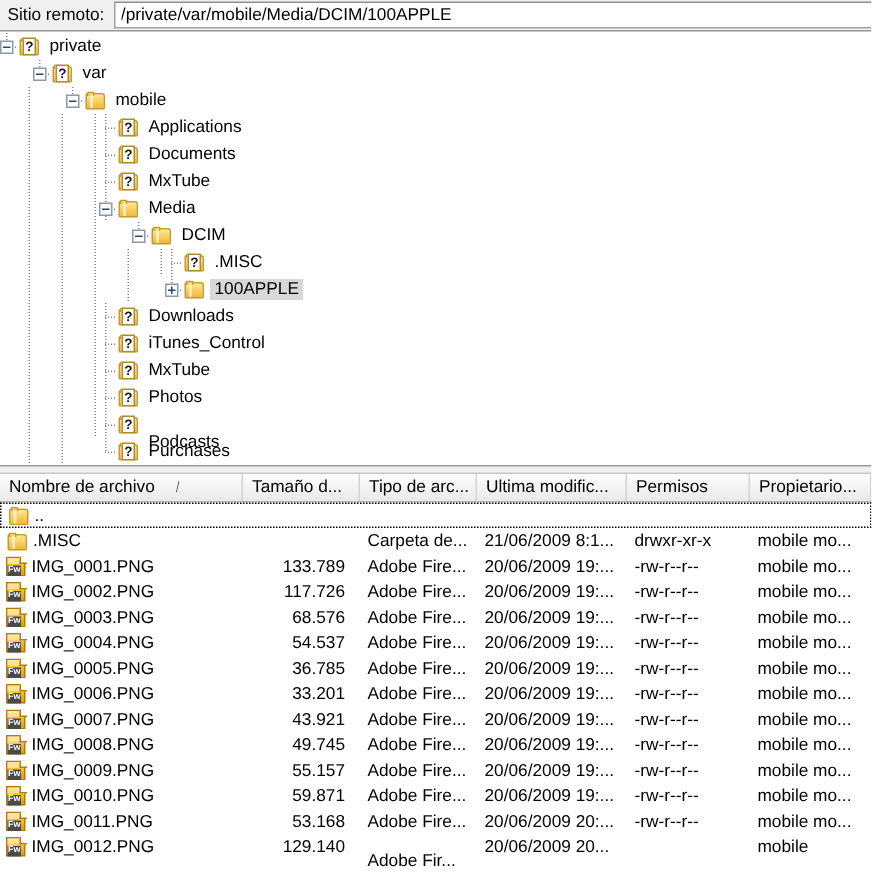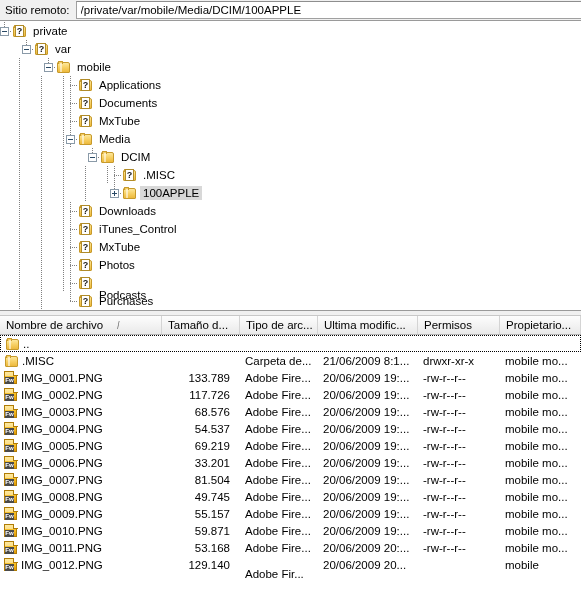--- a/index.html
+++ b/index.html
@@ -620,21 +620,21 @@
       <div class="frow">
         <div class="cell name" style="width: 162px; flex: 0 0 162px;">
           <span class="fwicon">
             <span class="fw-page"></span>
             <span class="fw-top"></span>
             <span class="fw-fold"></span>
             <span class="fw-badge">Fw</span>
           </span>
           <span>IMG_0005.PNG</span>
         </div>
-        <div class="cell size" style="width: 78px; flex: 0 0 78px;">69.219</div>
+        <div class="cell size" style="width: 78px; flex: 0 0 78px;">36.785</div>
         <div class="cell " style="width: 78px; flex: 0 0 78px;">Adobe Fire...</div>
         <div class="cell " style="width: 100px; flex: 0 0 100px;">20/06/2009 19:...</div>
         <div class="cell " style="width: 82px; flex: 0 0 82px;">-rw-r--r--</div>
         <div class="cell " style="width: 81px; flex: 0 0 81px;">mobile mo...</div>
       </div>
       <div class="frow">
         <div class="cell name" style="width: 162px; flex: 0 0 162px;">
           <span class="fwicon">
             <span class="fw-page"></span>
             <span class="fw-top"></span>
@@ -652,21 +652,21 @@
       <div class="frow">
         <div class="cell name" style="width: 162px; flex: 0 0 162px;">
           <span class="fwicon">
             <span class="fw-page"></span>
             <span class="fw-top"></span>
             <span class="fw-fold"></span>
             <span class="fw-badge">Fw</span>
           </span>
           <span>IMG_0007.PNG</span>
         </div>
-        <div class="cell size" style="width: 78px; flex: 0 0 78px;">81.504</div>
+        <div class="cell size" style="width: 78px; flex: 0 0 78px;">43.921</div>
         <div class="cell " style="width: 78px; flex: 0 0 78px;">Adobe Fire...</div>
         <div class="cell " style="width: 100px; flex: 0 0 100px;">20/06/2009 19:...</div>
         <div class="cell " style="width: 82px; flex: 0 0 82px;">-rw-r--r--</div>
         <div class="cell " style="width: 81px; flex: 0 0 81px;">mobile mo...</div>
       </div>
       <div class="frow">
         <div class="cell name" style="width: 162px; flex: 0 0 162px;">
           <span class="fwicon">
             <span class="fw-page"></span>
             <span class="fw-top"></span>

